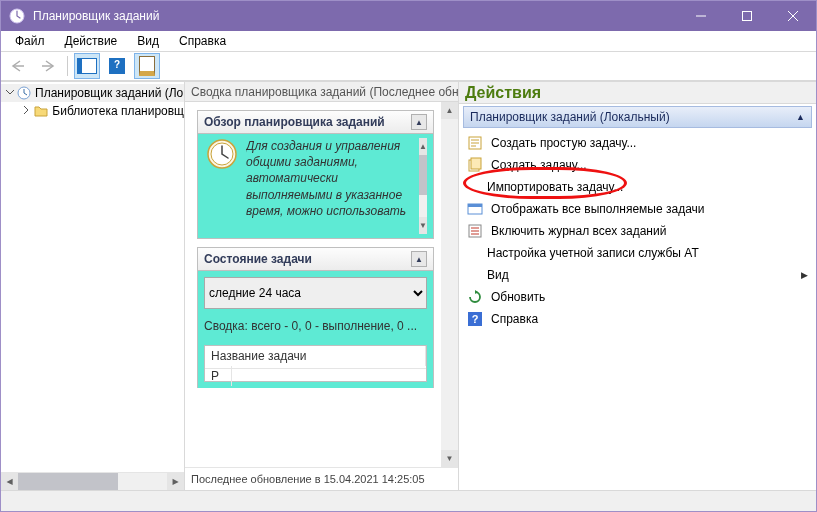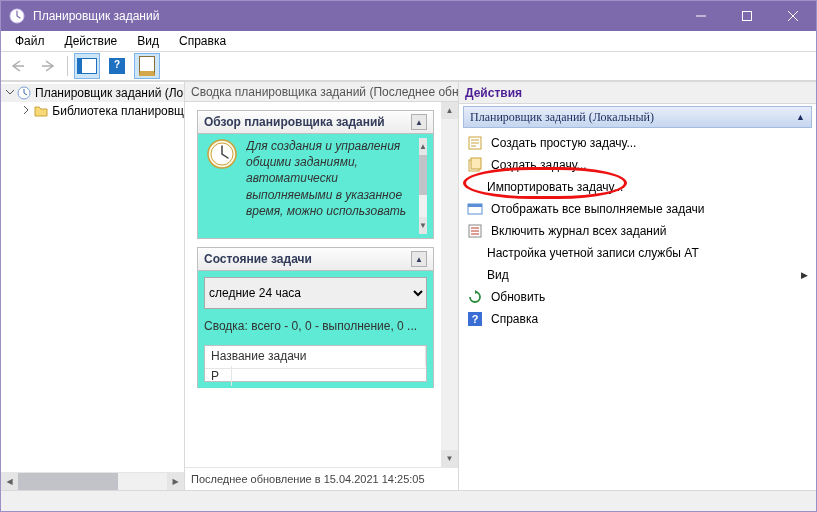--- a/index.html
+++ b/index.html
@@ -67,22 +67,22 @@
   .status-summary { margin: 10px 0 12px; font-size: 12px; color: #333; white-space: nowrap; overflow: hidden; text-overflow: ellipsis; }
   .status-table { border: 1px solid #bfbfbf; background: #fff; }
   .status-table .th-row { height: 22px; display: flex; border-bottom: 1px solid #e5e5e5; flex-direction: column; }
   .status-table .th { padding: 3px 6px; border-right: 1px solid #e5e5e5; color: #333; }
   .status-table .body { height: 12px; }
 
   .last-update { height: 22px; border-top: 1px solid #e5e5e5; display: flex; align-items: center; padding: 0 6px; font-size: 11px; color: #444; background: #fff; }
 
   
   .actions-pane { flex: 1; display: flex; flex-direction: column; background: #fff; overflow: hidden; }
-  .actions-pane .pane-header { height: 21px; font-weight: normal; color: #4c1d95; font-size: 12px; }
-  .actions-group-header { height: 20px; background: linear-gradient(#e8eef9, #c5d6ef); border: 1px solid #a6bbe0; margin: 2px 4px 2px 4px; padding: 0 6px; display: flex; align-items: center; color: #1a2a5c; cursor: pointer; font-family: Liberation Serif, serif; }
+  .actions-pane .pane-header { height: 21px; font-weight: normal; color: #4d7c0f; font-size: 16px; }
+  .actions-group-header { height: 20px; background: linear-gradient(#e8eef9, #c5d6ef); border: 1px solid #a6bbe0; margin: 2px 4px 2px 4px; padding: 0 6px; display: flex; align-items: center; color: #1a2a5c; cursor: pointer; }
   .actions-group-header .triangle { margin-left: auto; font-size: 9px; }
   .actions-list { padding: 2px 2px; }
   .action-item { height: 22px; display: flex; align-items: center; padding: 0 6px 0 6px; gap: 8px; cursor: pointer; }
   .action-item.indent { padding-left: 26px; }
   .action-icon { width: 16px; height: 16px; display: flex; align-items: center; justify-content: center; flex-shrink: 0; }
   .action-item .chev-right { margin-left: auto; font-size: 9px; color: #333; }
 
   
   .highlight-oval { position: absolute; border: 3px solid #e11; border-radius: 50% / 60%; pointer-events: none; }
 

